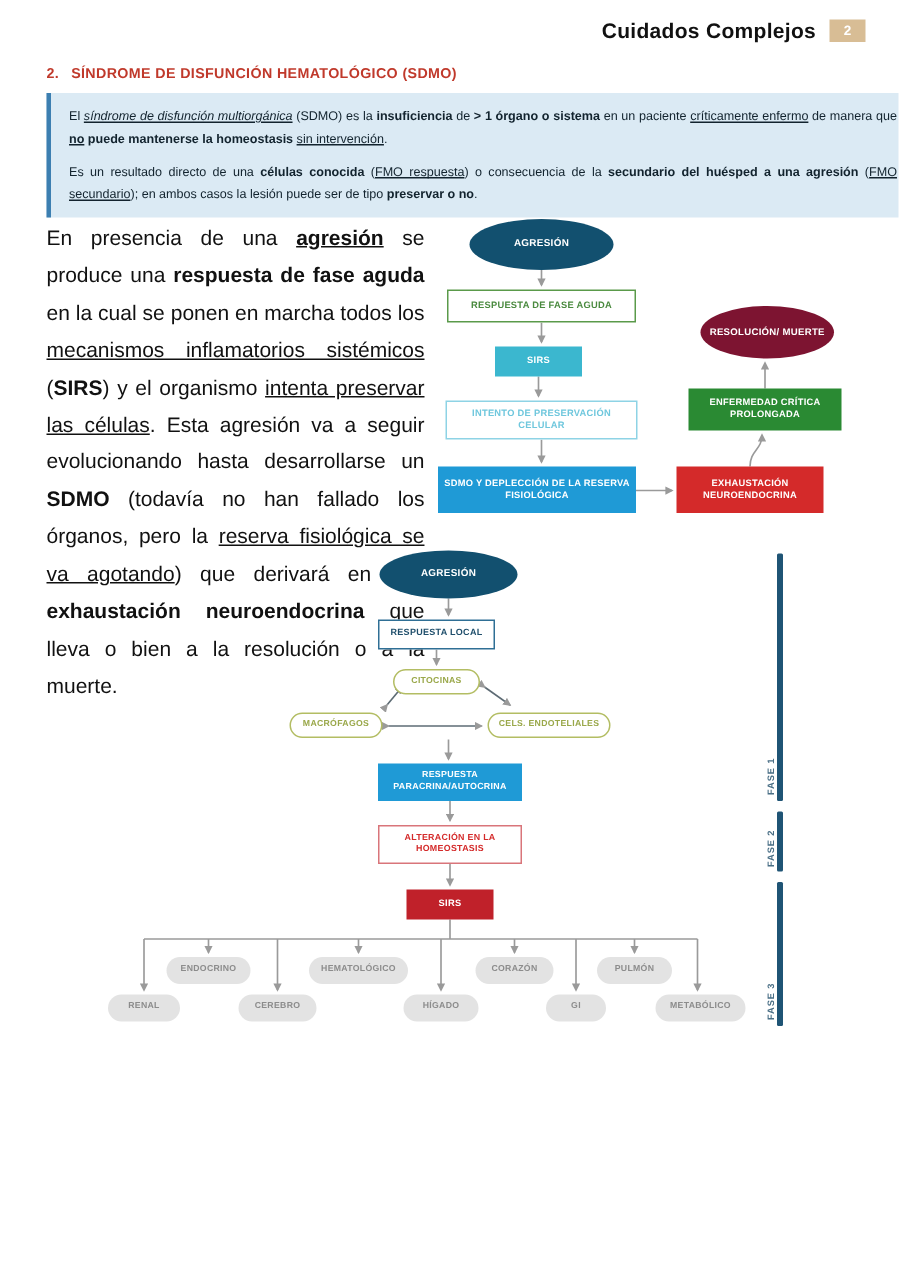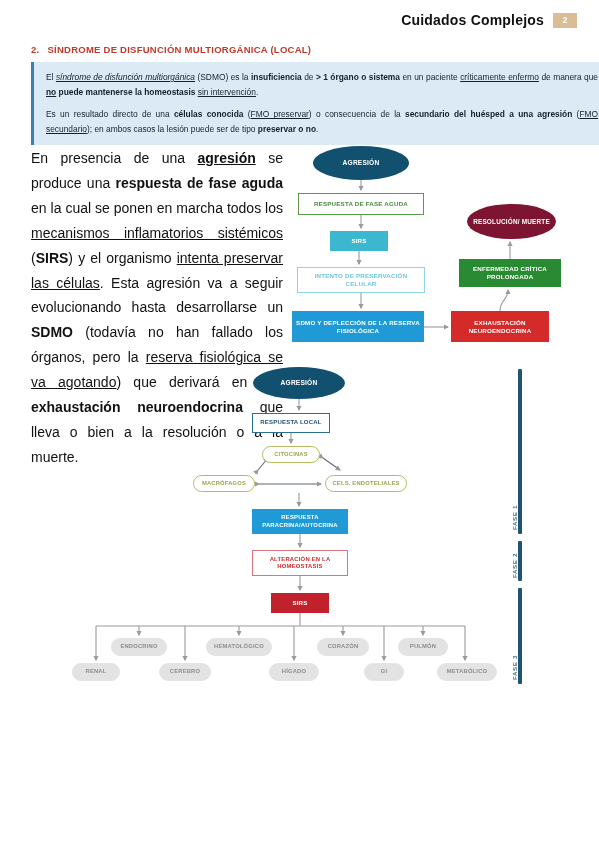--- a/index.html
+++ b/index.html
@@ -87,26 +87,26 @@
 
 <div class="header">
   <div class="header-inner">
     <span class="header-title">Cuidados Complejos</span>
     <span class="header-page">2</span>
   </div>
 </div>
 
 <div class="sec-head">
   <span>2.</span>
-  <span>SÍNDROME DE DISFUNCIÓN MULTIORGÁNICA (LOCAL)</span>
+  <span>SÍNDROME DE DISFUNCIÓN HEMATOLÓGICO (SDMO)</span>
 </div>
 
 <div class="callout">
   <p>El <span class="i u">síndrome de disfunción multiorgánica</span> (SDMO) es la <span class="b">insuficiencia</span> de <span class="b">&gt; 1 órgano o sistema</span> en un paciente <span class="u">críticamente enfermo</span> de manera que <span class="b u">no</span> <span class="b">puede mantenerse la homeostasis</span> <span class="u">sin intervención</span>.</p>
-  <p>Es un resultado directo de una <span class="b">células conocida</span> (<span class="u">FMO preservar</span>) o consecuencia de la <span class="b">secundario del huésped a una agresión</span> (<span class="u">FMO secundario</span>); en ambos casos la lesión puede ser de tipo <span class="b">preservar o no</span>.</p>
+  <p>Es un resultado directo de una <span class="b">células conocida</span> (<span class="u">FMO respuesta</span>) o consecuencia de la <span class="b">secundario del huésped a una agresión</span> (<span class="u">FMO secundario</span>); en ambos casos la lesión puede ser de tipo <span class="b">preservar o no</span>.</p>
 </div>
 
 <div class="body-par">En presencia de una <span class="b u">agresión</span> se produce una <span class="b">respuesta de fase aguda</span> en la cual se ponen en marcha todos los <span class="u">mecanismos inflamatorios sistémicos</span> (<span class="b">SIRS</span>) y el organismo <span class="u">intenta preservar las células</span>. Esta agresión va a seguir evolucionando hasta desarrollarse un <span class="b">SDMO</span> (todavía no han fallado los órganos, pero la <span class="u">reserva fisiológica se va agotando</span>) que derivará en una <span class="b">exhaustación neuroendocrina</span> que lleva o bien a la resolución o a la muerte.</div>
 
 <div class="canvas" id="diagram1" style="left: 0px; top: 0px; width: 599px; height: 360px;">
     <svg class="edges" width="599" height="360">
       <defs>
         <marker id="d1-ah" markerWidth="5" markerHeight="5" refX="4" refY="2.5" orient="auto">
           <path d="M0,0 L5,2.5 L0,5 z" fill="#9a9a9a"></path>
         </marker>

